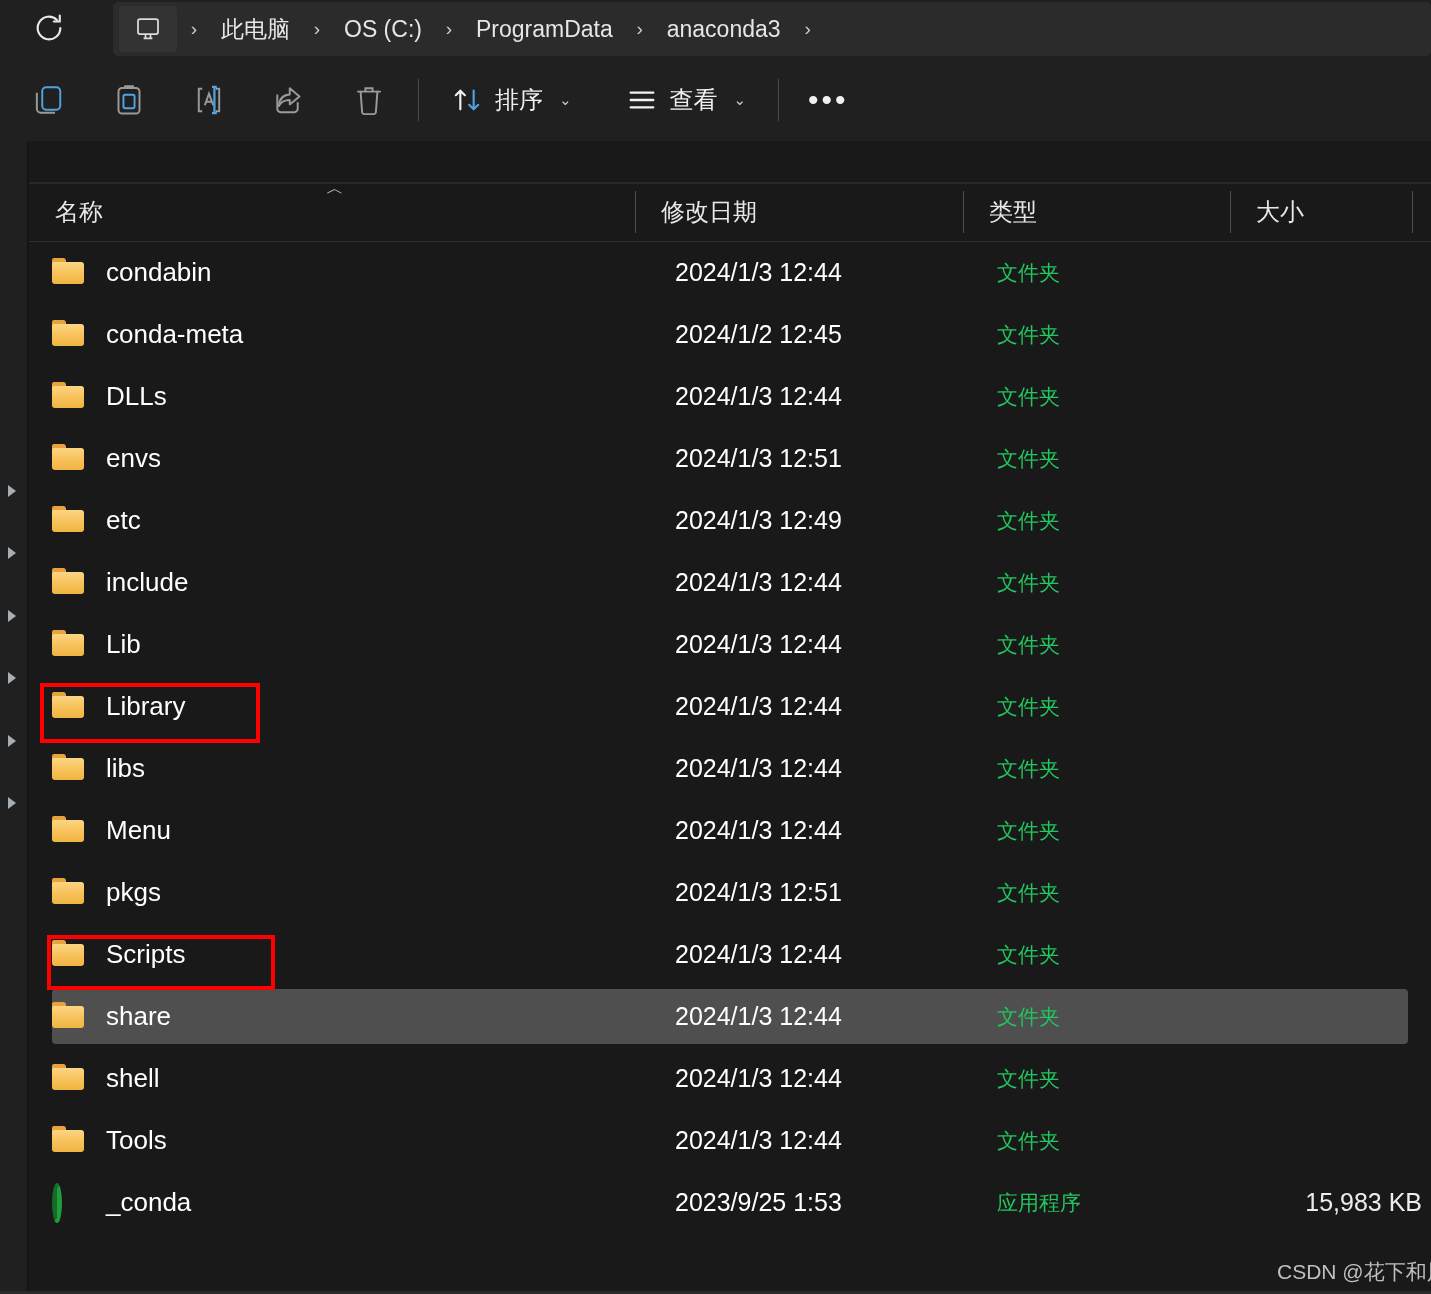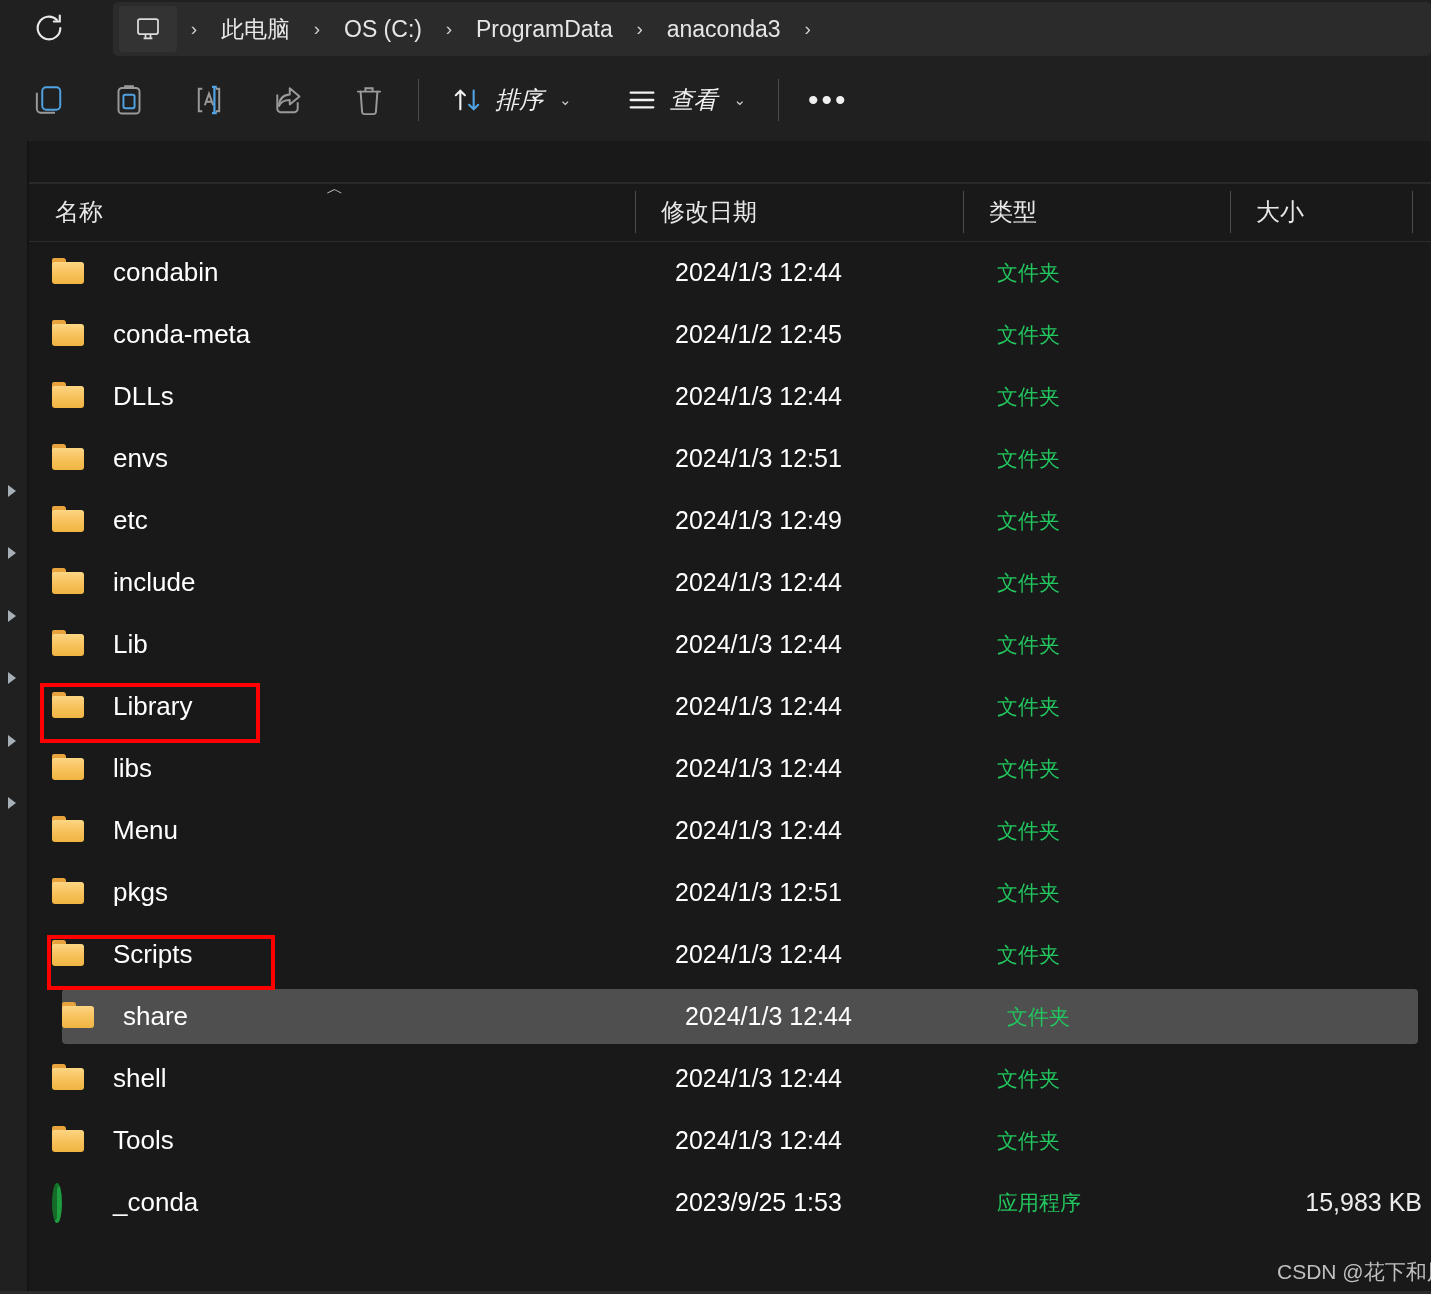--- a/index.html
+++ b/index.html
@@ -45,21 +45,21 @@
   }
   .tb-icon{
     width:62px; height:58px; margin-left:18px;
     display:flex; align-items:center; justify-content:center;
     border-radius:5px;
   }
   .tb-div{ width:1px; height:42px; background:#4a4a4a; margin:0 18px; }
   .tb-text{
     display:flex; align-items:center; gap:12px; height:58px;
     padding:0 14px; border-radius:5px;
-    font-size:24px; color:#f0f0f0; white-space:nowrap;font-style:italic;
+    font-size:24px; color:#f0f0f0; white-space:nowrap;
   }
   .chev{ font-size:15px; color:#d0d0d0; margin-left:4px;}
   .tb-more{
     width:62px; height:58px; display:flex; align-items:center; justify-content:center;
     font-size:30px; letter-spacing:3px; color:#f0f0f0;
   }
 
   
   .navstrip{
     position:absolute; left:0; top:141px; width:28px; height:1153px;
@@ -96,23 +96,23 @@
 
   
   .list{
     position:absolute; left:29px; top:243px; width:1402px; height:1051px;
     overflow:hidden;
   }
   .row{
     position:absolute; left:23px; width:1356px; height:55px;
     display:flex; align-items:center; border-radius:4px;
   }
-  .row.selected{ background:#4f4f4f;margin-left:10px; }
+  .row.selected{ background:#4f4f4f; }
   .cell-name{
-    position:absolute; left:0; display:flex; align-items:center; gap:29px;
+    position:absolute; left:0; display:flex; align-items:center; gap:22px;
     font-size:26px; color:#ffffff; white-space:nowrap;
   }
   .cell-date{
     position:absolute; left:623px; font-size:25px; color:#ffffff; white-space:nowrap;
   }
   .cell-type{
     position:absolute; left:945px; font-size:21px; color:#22c55e; white-space:nowrap;
   }
   .cell-size{
     position:absolute; left:1190px; width:180px; text-align:right;

